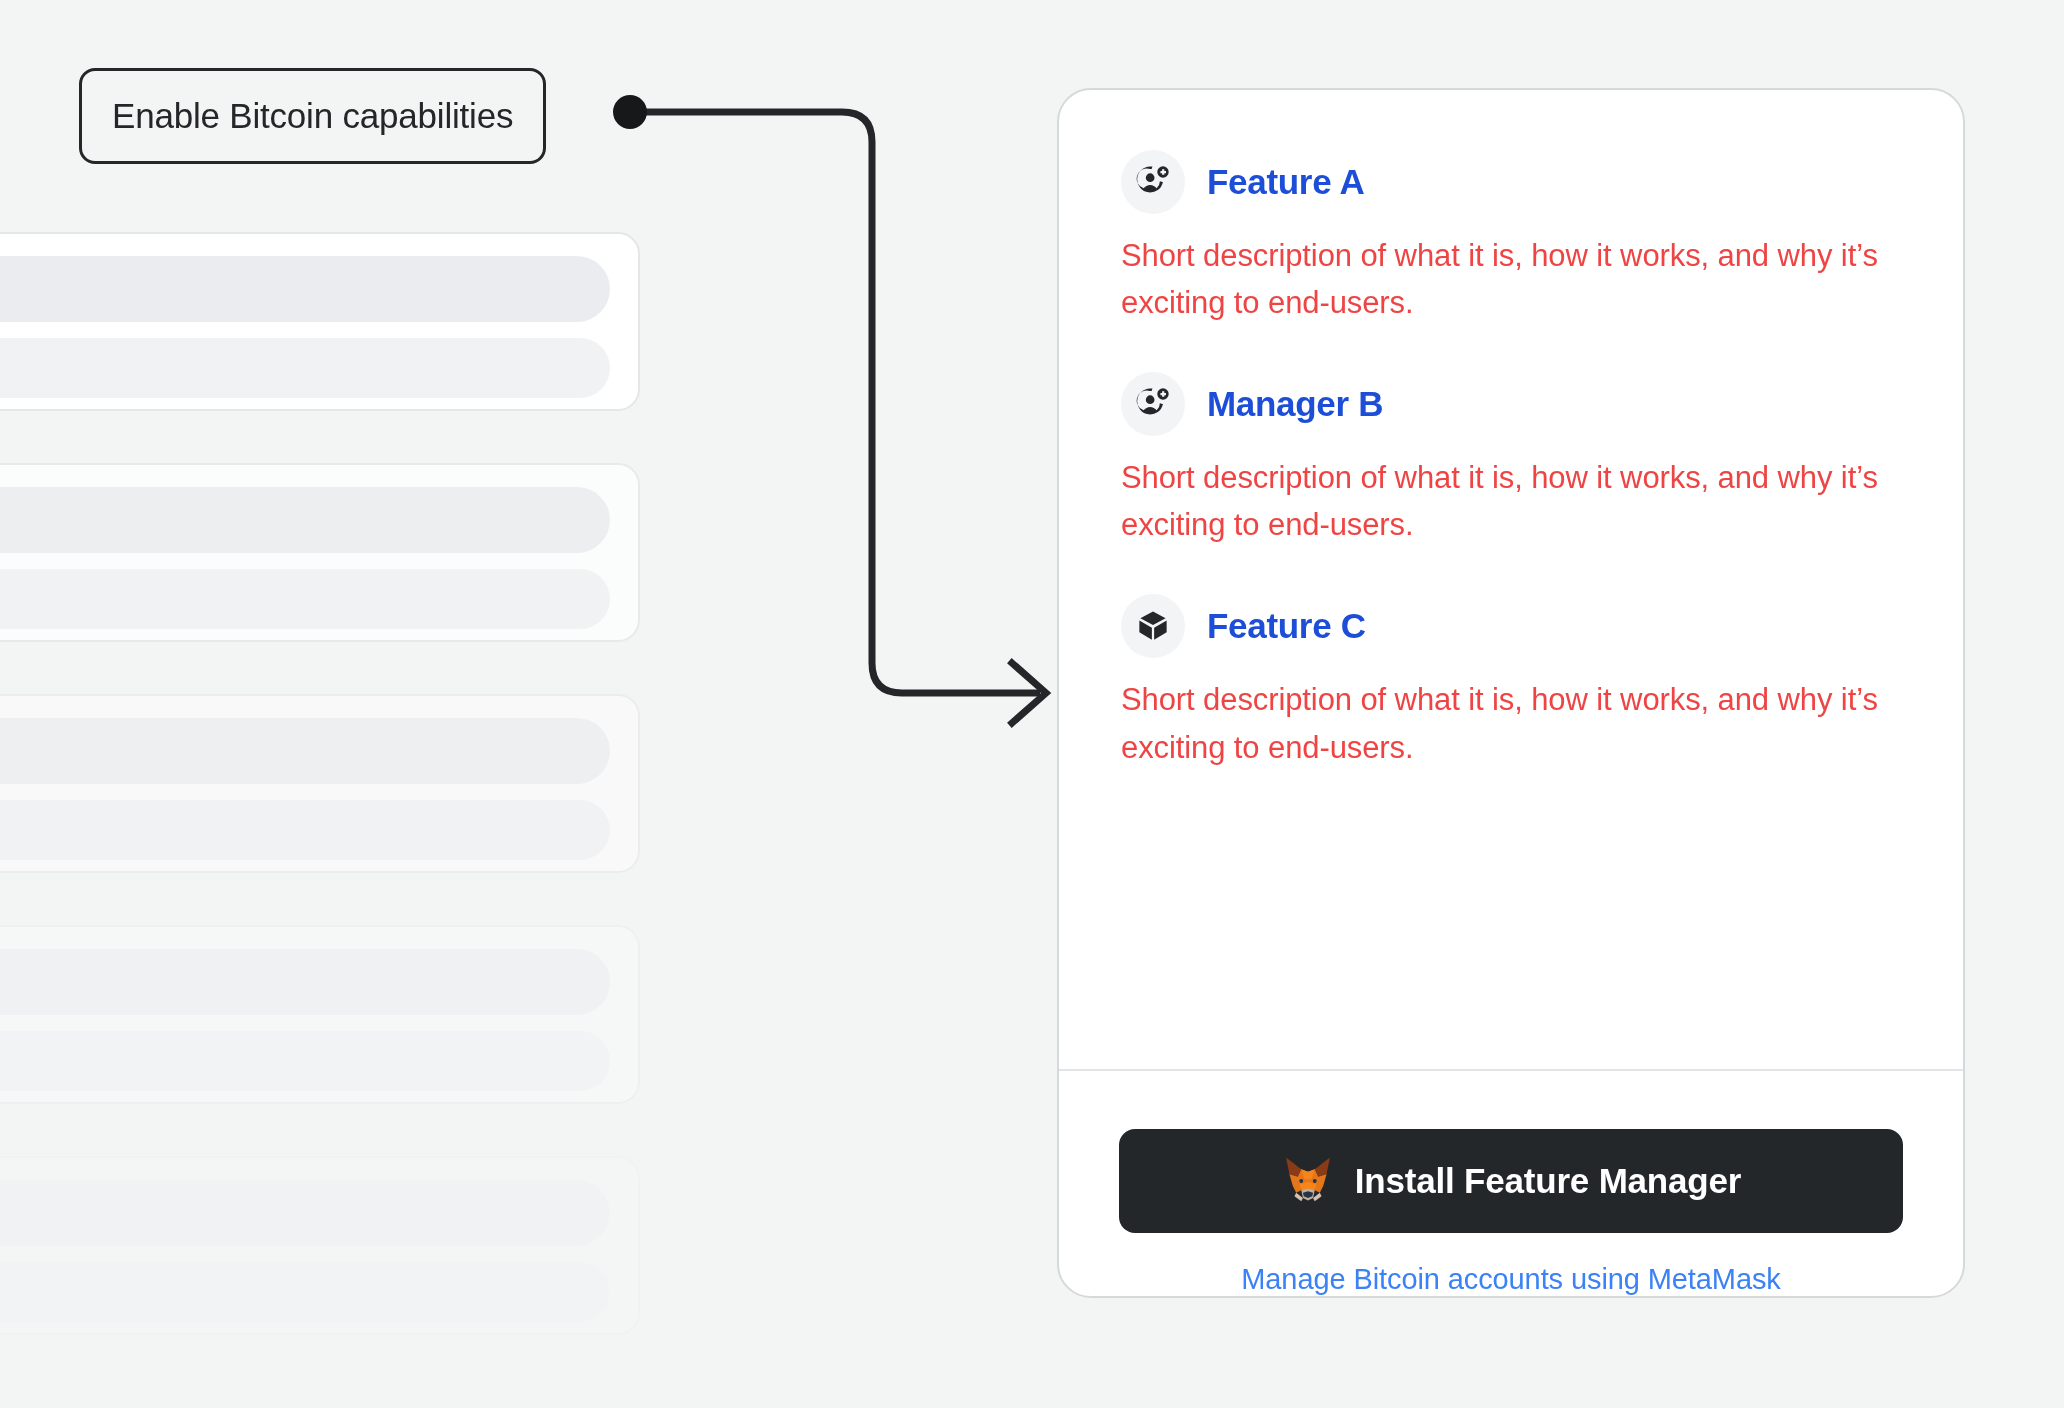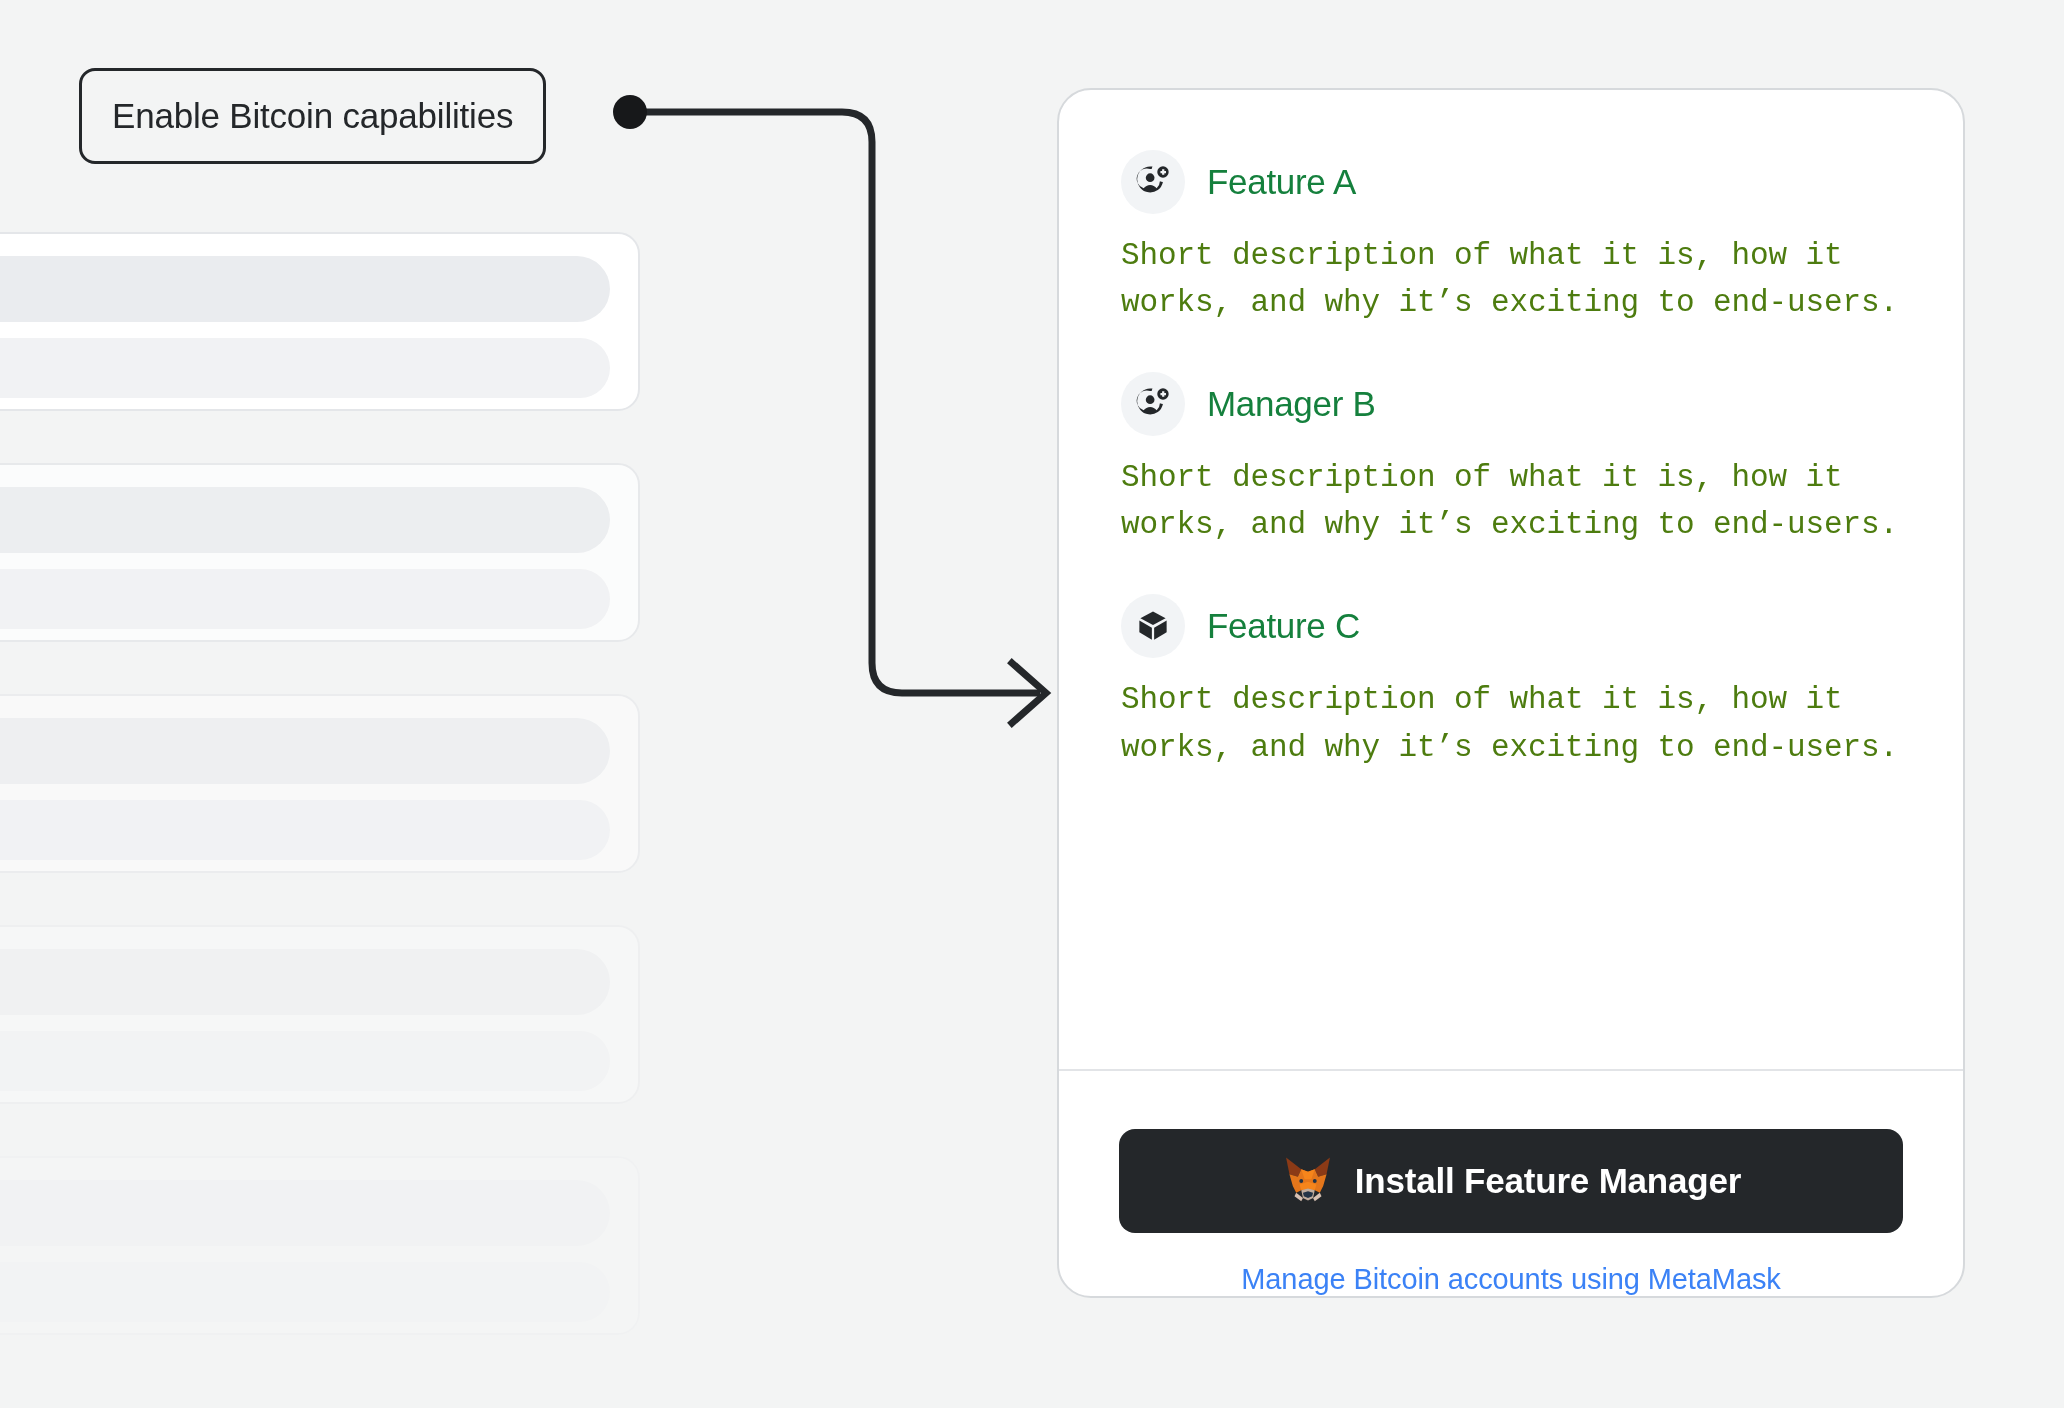--- a/index.html
+++ b/index.html
@@ -111,32 +111,31 @@
     min-width: 64px;
     border-radius: 50%;
     background: #f2f4f6;
     display: flex;
     align-items: center;
     justify-content: center;
   }
   .feature-icon-wrap svg { display: block; }
   .feature-title {
     font-size: 35px;
-    font-weight: normal;
+    font-weight: bold;
     letter-spacing: -0.3px;
-    color: #15803d;
+    color: #1d4ed8;
   }
   .feature-desc {
     margin-top: 18px;
     font-size: 31px;
     line-height: 1.52;
-    color: #4d7c0f;
+    color: #ef4444;
     letter-spacing: -0.1px;
     max-width: 800px;
-    font-family: Liberation Mono, monospace;
   }
 
   
   #card-footer {
     border-top: 2px solid #e2e4e7;
     padding: 58px 60px 0 60px;
   }
   #install-button {
     width: 100%;
     height: 104px;

